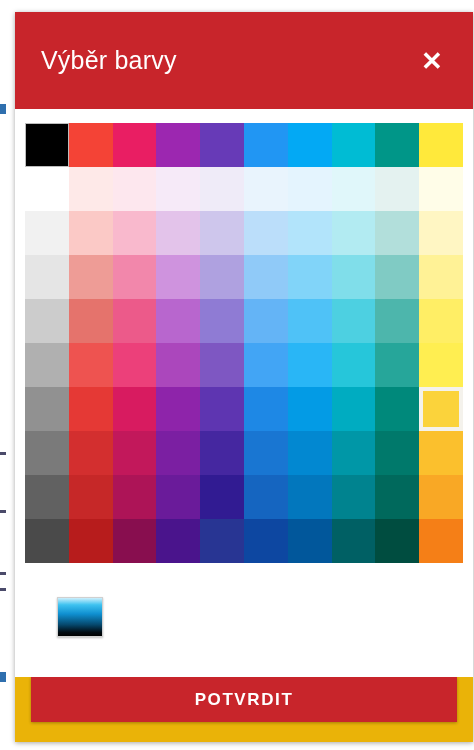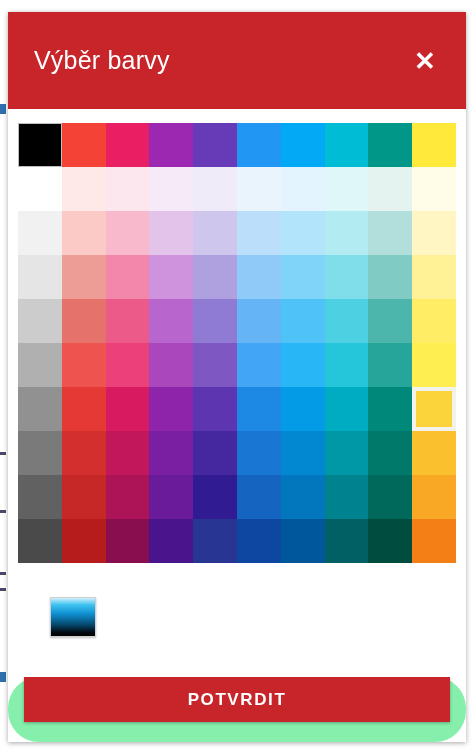--- a/index.html
+++ b/index.html
@@ -49,21 +49,21 @@
     left: 0;
     width: 6px;
     height: 3px;
     background: #4a4a6a;
   }
   .rail-mark.blue { background: #2f6fae; height: 10px; }
 
   
   #dialog {
     position: absolute;
-    left: 8px;
+    left: 15px;
     top: 12px;
     width: 458px;
     height: 730px;
     background: #ffffff;
     box-shadow: 0 1px 5px rgba(0,0,0,0.35);
     display: flex;
     flex-direction: column;
     overflow: hidden;
   }
 
@@ -150,22 +150,21 @@
         #010b12 90%,
         #000000 100%);
     border: 1px solid #d0d0d0;
     box-shadow: 0 1px 2px rgba(0,0,0,0.25);
   }
 
   
   #dialog-footer {
     flex: 0 0 auto;
     padding: 0 16px 20px 16px;
-    background: #86efac;
-    border-radius: 31px;
+    background: #eab308;
   }
   #confirm-button {
     width: 100%;
     height: 45px;
     background: #c8252b;
     color: #ffffff;
     border: none;
     font-family: "Liberation Sans", sans-serif;
     font-size: 17px;
     font-weight: bold;

